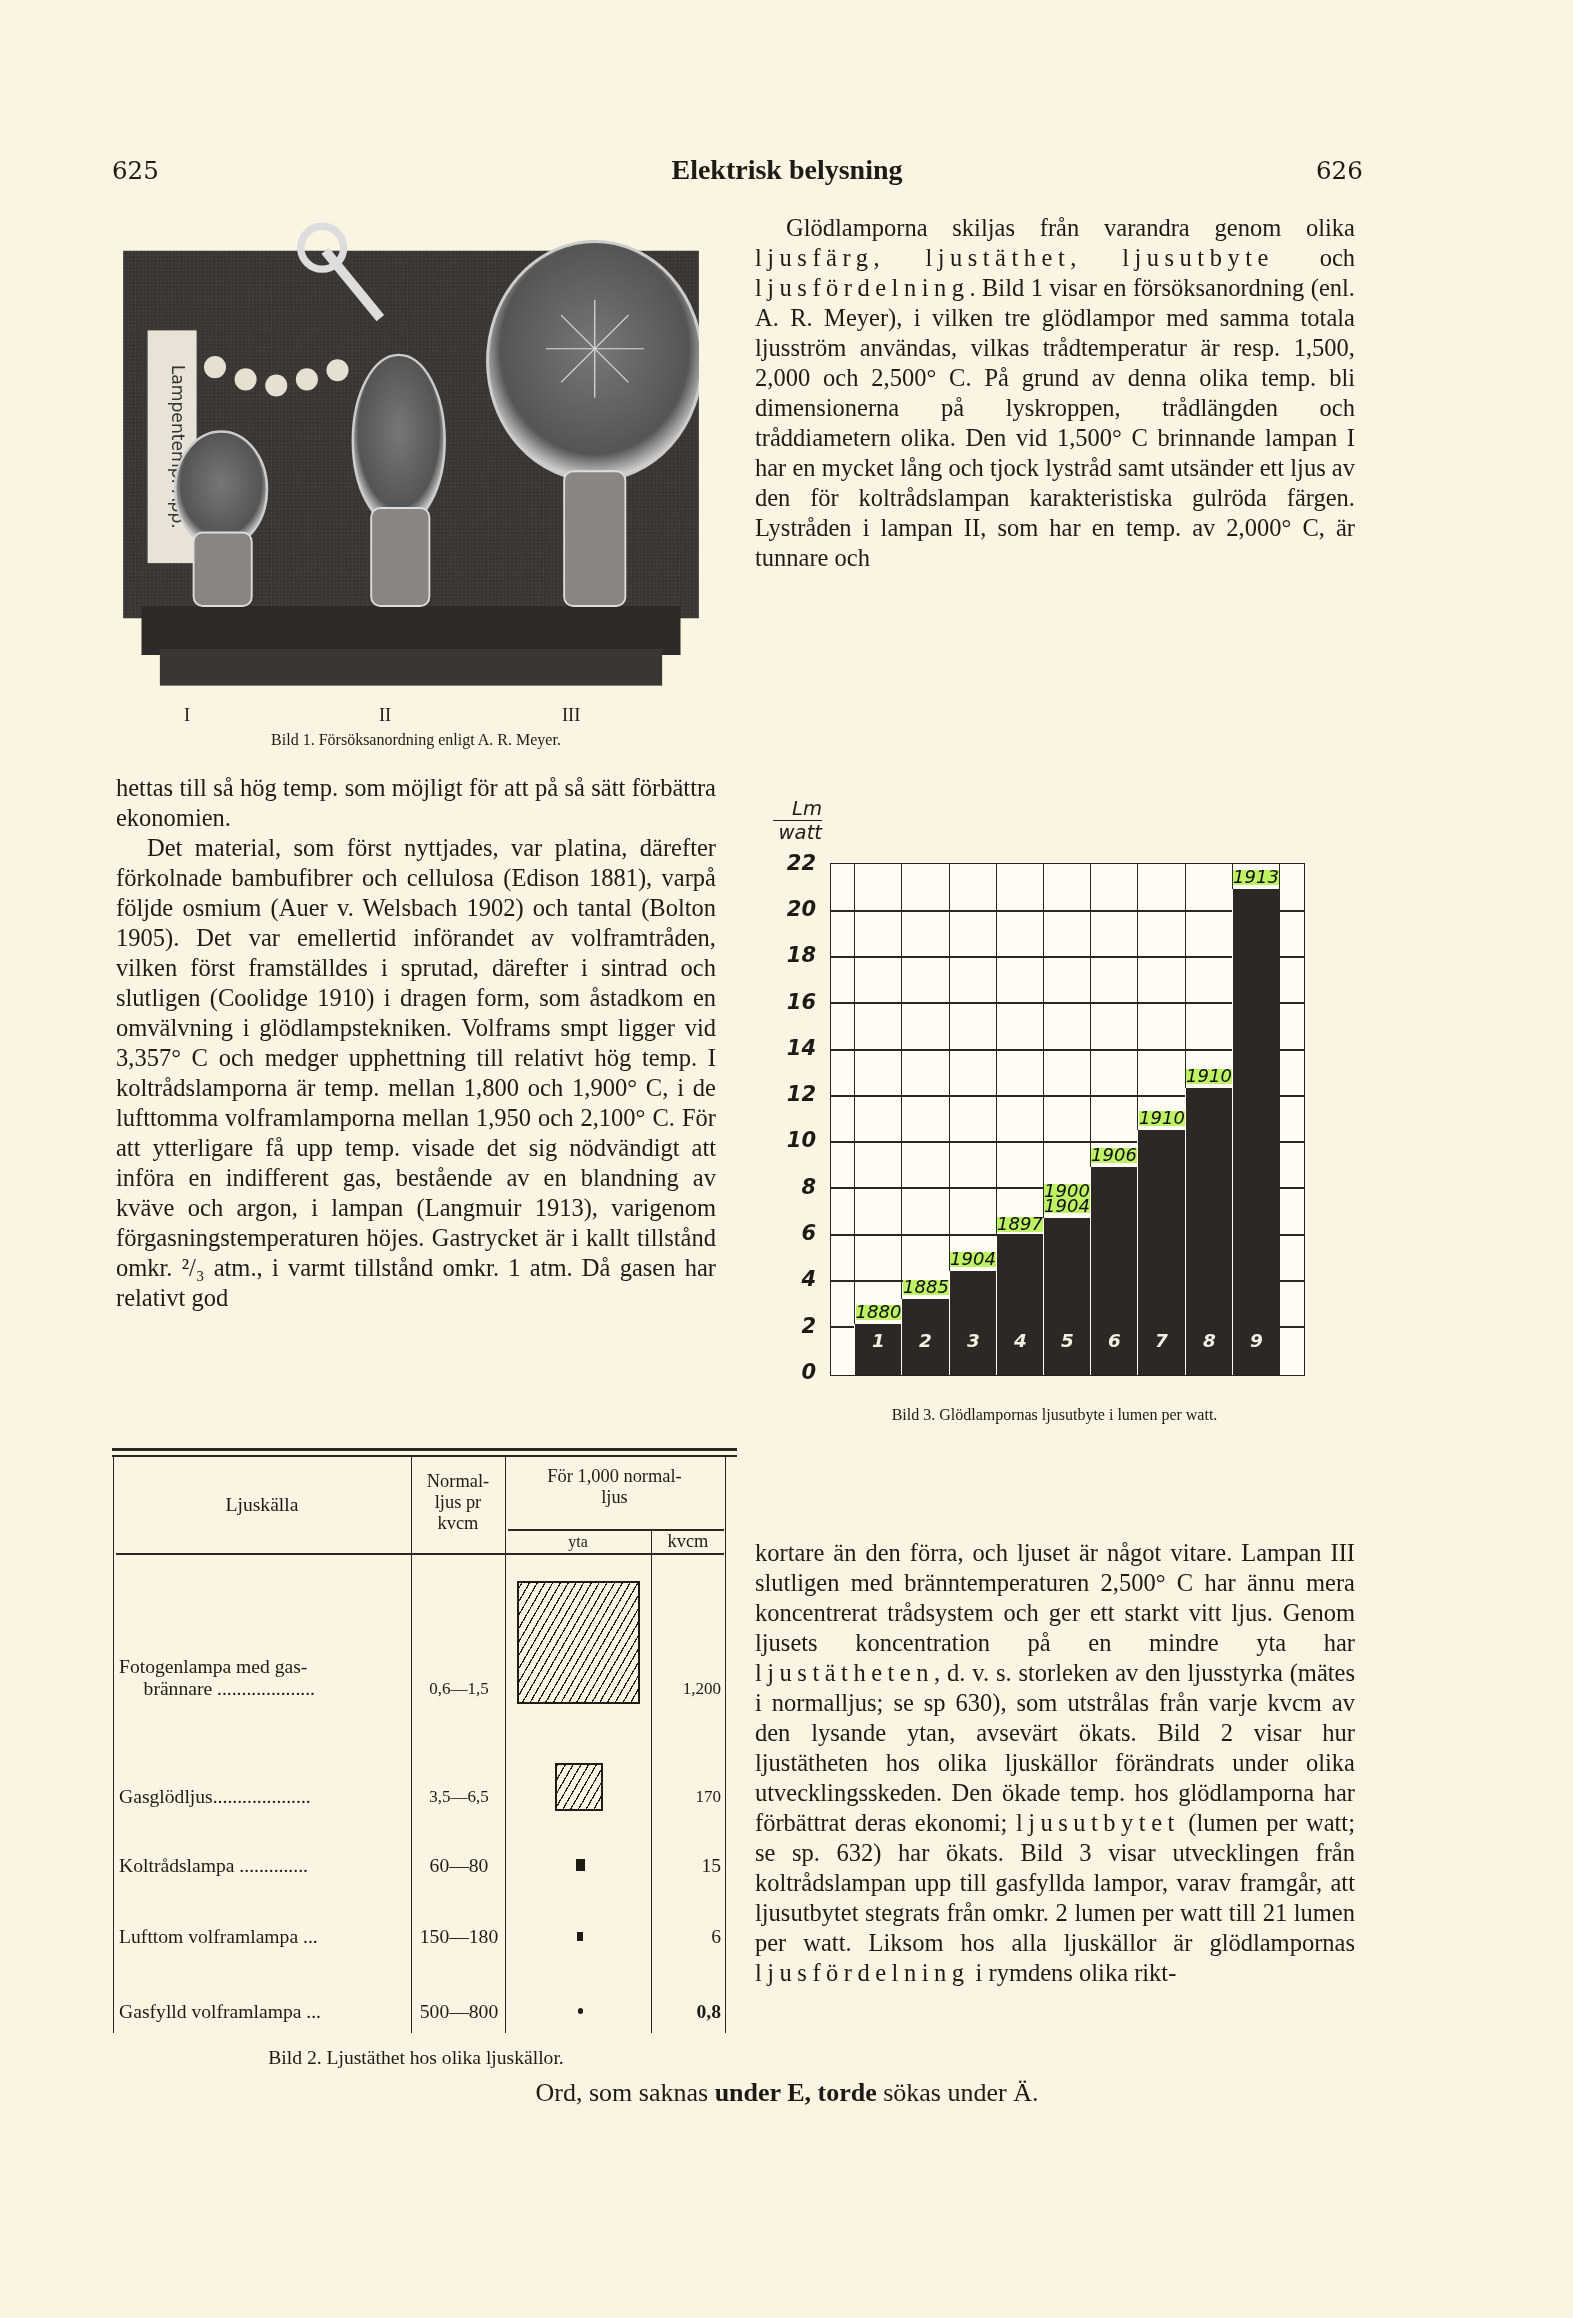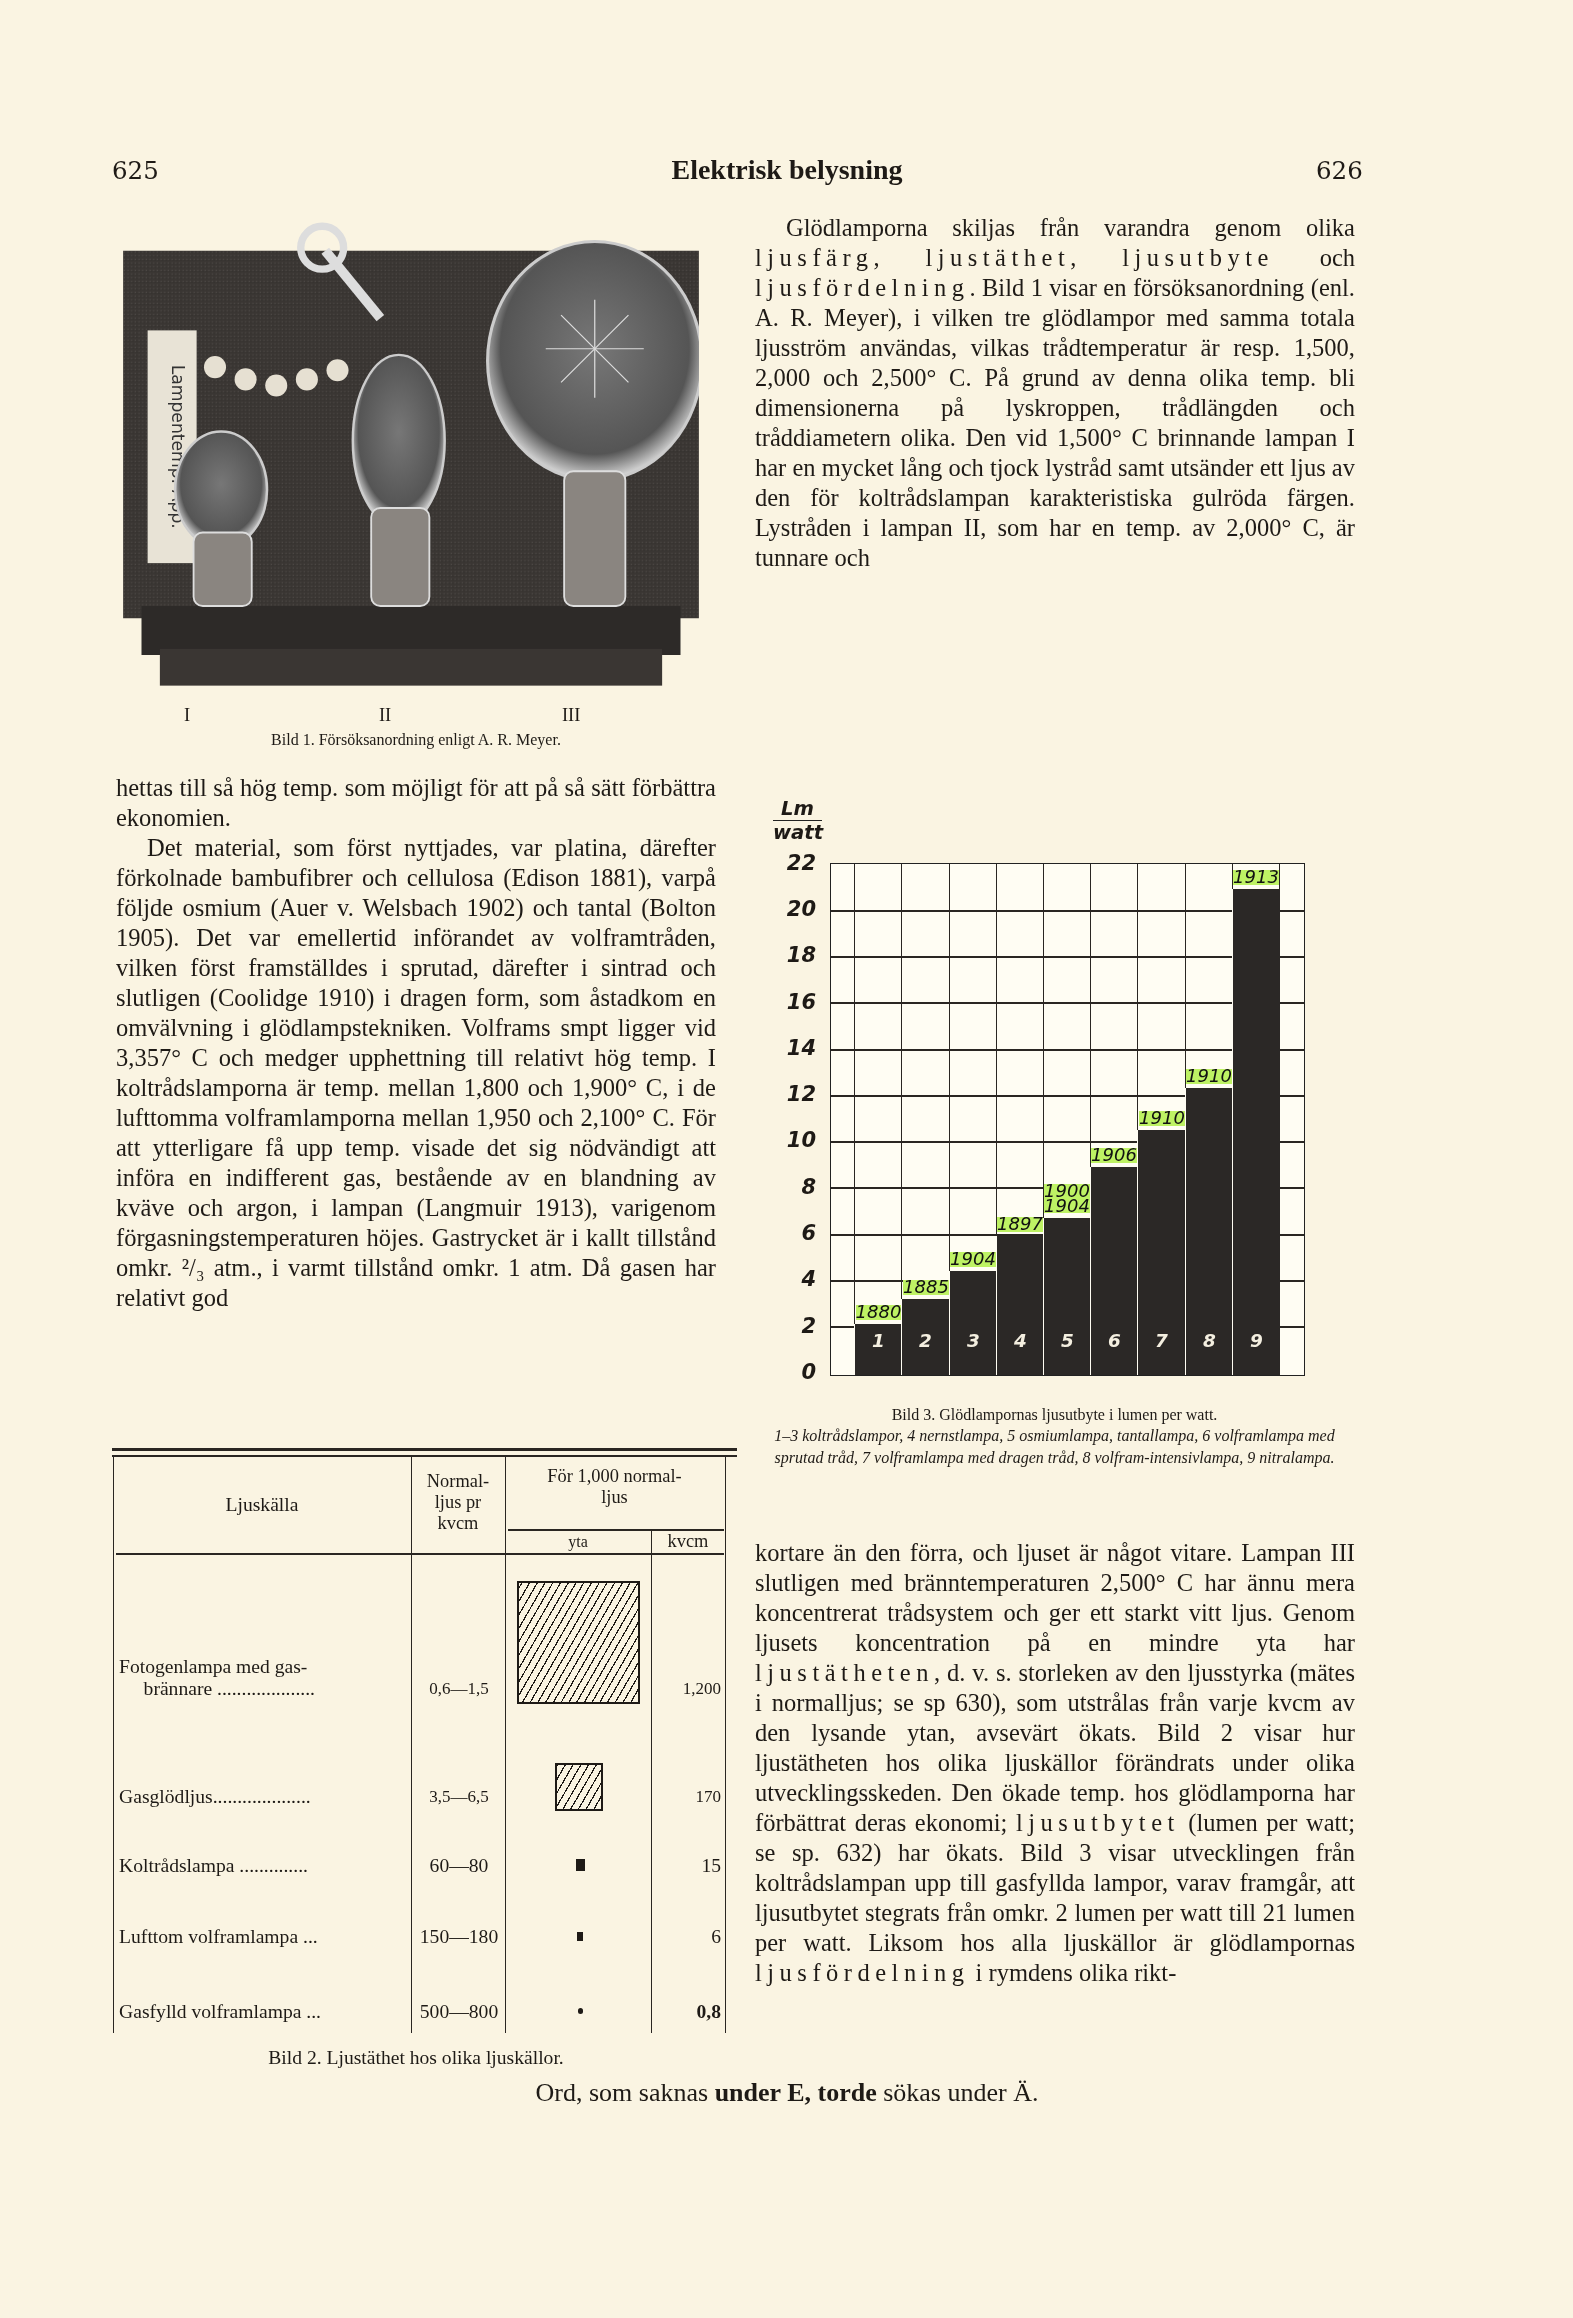--- a/index.html
+++ b/index.html
@@ -24,21 +24,21 @@
   .photo { left:123px; top:214px; width:576px; height:490px; }
   .roman { font-family:"Liberation Serif", serif; font-size:18.4px; top:705px; }
   
   .chart { left:830px; top:863px; width:475px; height:513px; border:1.8px solid #222; box-sizing:border-box; background:#fffdf3; }
   .gridh { position:absolute; left:0; right:0; height:1.8px; background:#2a2622; }
   .gridv { position:absolute; top:0; bottom:0; width:1.2px; background:#2a2622; }
   .bar { position:absolute; bottom:0; background:#2b2826; border-left:1.2px solid #fffdf3; }
   .bar-num { position:absolute; bottom:24.5px; left:0; right:0; text-align:center; color:#f4efe0; font-family:"DejaVu Sans", sans-serif; font-style:italic; font-weight:bold; font-size:18.4px; }
   .bar-year { position:absolute; left:0; right:0; text-align:center; font-family:"DejaVu Sans", sans-serif; font-style:italic; font-size:18px; line-height:14.7px; background:#bef264; color:#111; }
   .ytick { position:absolute; width:37px; text-align:right; font-family:"DejaVu Sans", sans-serif; font-style:italic; font-weight:bold; font-size:21px; }
-  .yunit { font-family:"DejaVu Sans", sans-serif; font-style:italic; font-weight:bold; font-size:19.6px; text-align:center; }
+  .yunit { font-family:"DejaVu Sans", sans-serif; font-style:italic; font-weight:normal; font-size:19.6px; text-align:right; }
   
   .tbl-top1 { left:112px; width:625px; top:1448px; height:2.5px; background:#2a2622; }
   .tbl-top2 { left:112px; width:625px; top:1455px; height:1.8px; background:#2a2622; }
   .tbl { left:113px; top:1457px; width:613px; height:582px; font-family:"Liberation Serif", serif; }
   .vline { position:absolute; width:1.2px; background:#2a2622; }
   .hline { position:absolute; height:1.8px; background:#2a2622; }
   .th { position:absolute; text-align:center; font-size:19.6px; line-height:21px; }
   .td { position:absolute; font-size:19.6px; line-height:22px; }
   .hatch { position:absolute; border:2.5px solid #1e1a16; box-sizing:border-box;
     background:repeating-linear-gradient(-60deg, #faf4e2 0 5.5px, #1e1a16 5.5px 6.7px); }
@@ -181,21 +181,20 @@
       <div class="bar-num">8</div>
     </div>
     <div class="bar-year" style="white-space: pre; left: 355px; width: 46px; top: 205px;">1910</div>
     <div class="bar" style="left: 401px; width: 47px; height: 486px;">
       <div class="bar-num">9</div>
     </div>
     <div class="bar-year" style="white-space: pre; left: 402px; width: 46px; top: 6px;">1913</div>
   </div>
 <div class="abs caption" style="left:751px;width:607px;top:1404px;">
   <div>Bild 3.  Glödlampornas ljusutbyte i lumen per watt.</div>
-  <div style="font-style:italic;">1–3 koltrådslampor, 4 nernstlampa, 5 osmiumlampa, tantallampa, 6 volframlampa med sprutad tråd, 7 volframlampa med dragen tråd, 8 volfram-intensivlampa, 9 nitralampa.</div>
 </div>
 
 <div class="abs col rcol" style="top:1538px;">
   <p><span>kortare än den förra, och ljuset är något vitare. Lampan III slutligen med bränntemperaturen 2,500° C har ännu mera koncentrerat trådsystem och ger ett starkt vitt ljus. Genom ljusets koncentration på en mindre yta har </span><span class="spaced">ljustätheten</span><span>, d. v. s. storleken av den ljusstyrka (mätes i normalljus; se sp 630), som utstrålas från varje kvcm av den lysande ytan, avsevärt ökats. Bild 2 visar hur ljustätheten hos olika ljuskällor förändrats under olika utvecklingsskeden. Den ökade temp. hos glödlamporna har förbättrat deras ekonomi; </span><span class="spaced">ljusutbytet</span><span> (lumen per watt; se sp. 632) har ökats. Bild 3 visar utvecklingen från koltrådslampan upp till gasfyllda lampor, varav framgår, att ljusutbytet stegrats från omkr. 2 lumen per watt till 21 lumen per watt. Liksom hos alla ljuskällor är glödlampornas </span><span class="spaced">ljusfördelning</span><span> i rymdens olika rikt-</span></p>
 </div>
 
 <div class="abs tbl-top1"></div>
 <div class="abs tbl-top2"></div>
 <div class="abs tbl">
 

